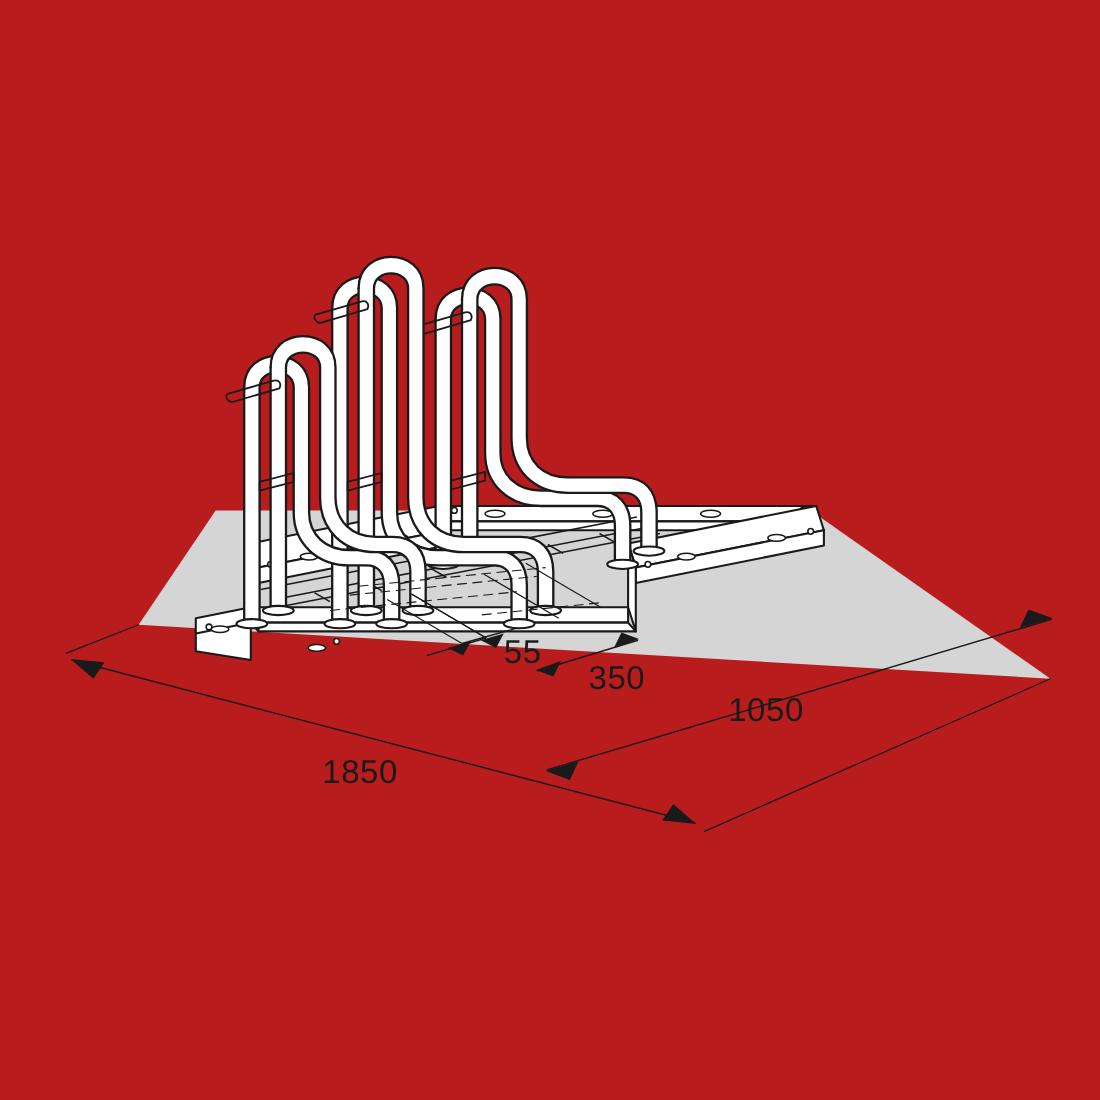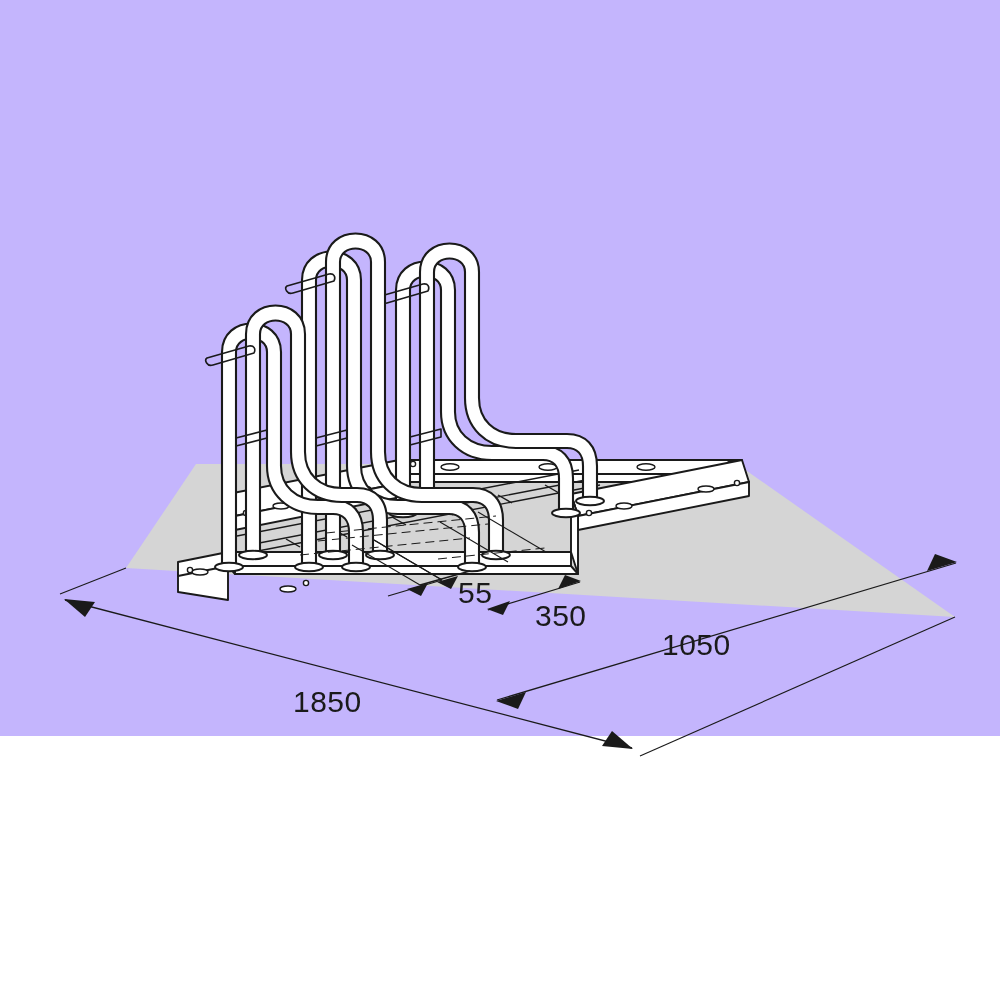--- a/index.html
+++ b/index.html
@@ -10,22 +10,22 @@
   }
   body {
     width: 1000px;
     height: 1000px;
     overflow: hidden;
     font-family: "Liberation Sans", sans-serif;
   }
   #drawing-root {
     position: relative;
     width: 1000px;
-    height: 736px;
-    background: #c4b5fd;
+    height: 1000px;
+    background: #b91c1c;
   }
   svg.technical-drawing {
     display: block;
     width: 1000px;
     height: 1000px;
   }
   .dim-text {
     font-family: "Liberation Sans", sans-serif;
     font-size: 30px;
     font-weight: 500;

